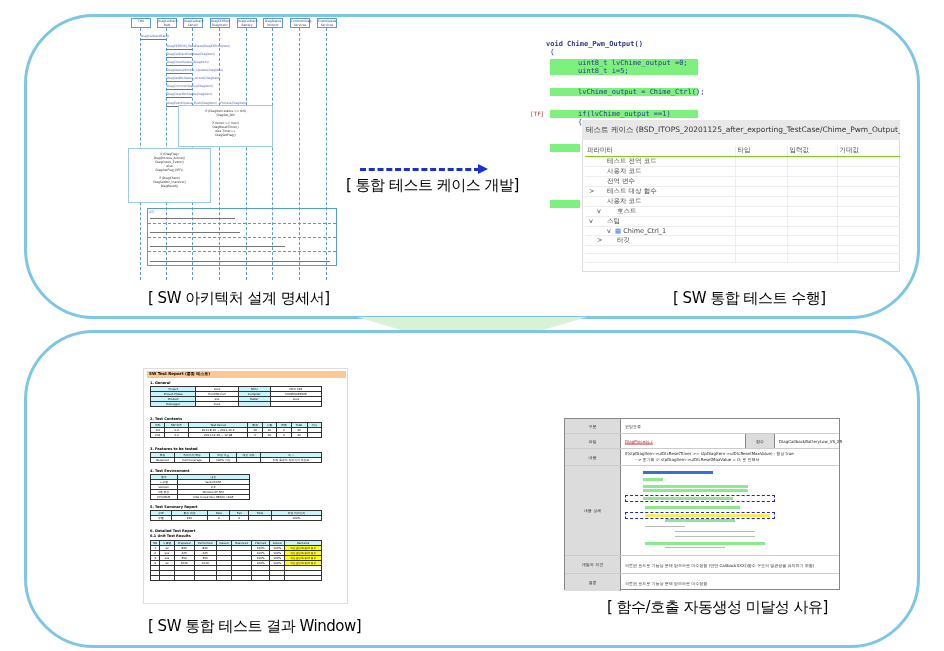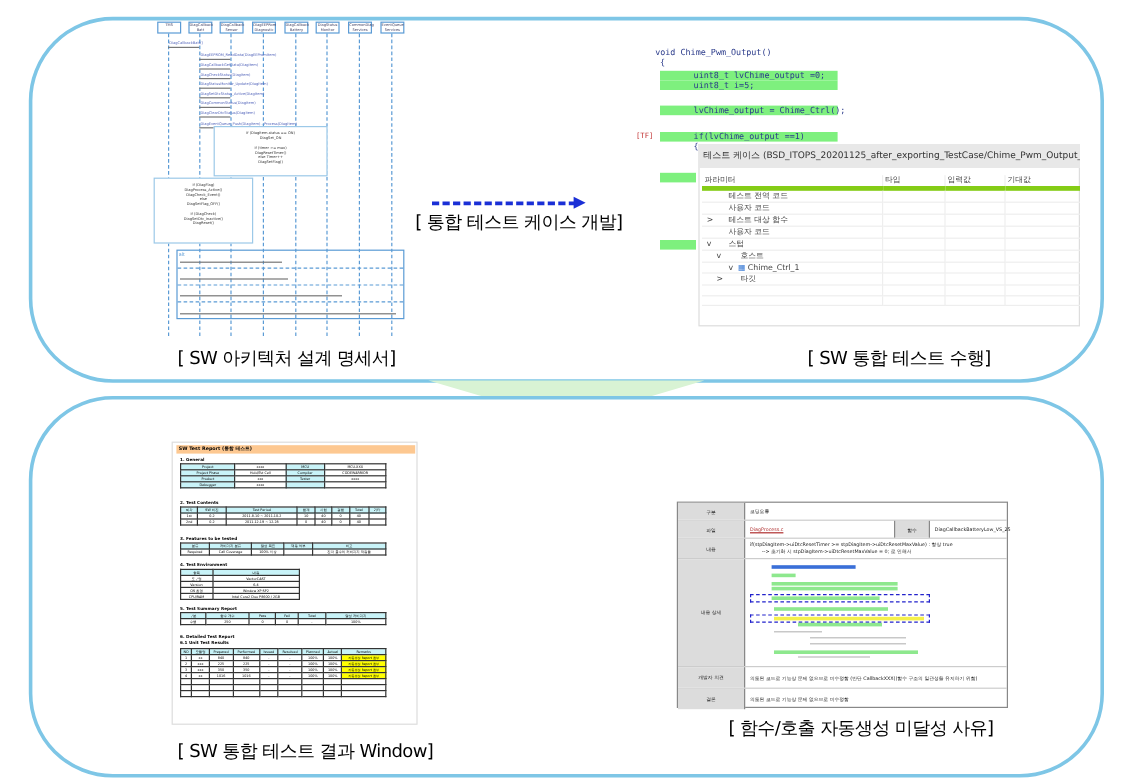--- a/index.html
+++ b/index.html
@@ -26,21 +26,21 @@
 
   
   .code { position: absolute; left: 530px; top: 34px; width: 370px; height: 238px; font-family: "DejaVu Sans Mono", monospace; font-size: 7px; color: #2a3a8a; }
   .code .ln { position: absolute; white-space: pre; }
   .code .hl { position: absolute; background: #7ef07e; height: 8px; }
   .code .tf { position: absolute; color: #c03030; font-size: 6px; }
   .tc-popup { position: absolute; left: 582px; top: 120px; width: 318px; height: 152px; background: #fff; border: 1px solid #ddd; }
   .tc-title { position: absolute; left: 582px; top: 120px; width: 318px; height: 20px; background: #e8e8e8; font-size: 7.5px; color: #333; padding: 5px 4px; white-space: nowrap; overflow: hidden; }
   .tc-table { position: absolute; left: 585px; top: 146px; width: 315px; border-collapse: collapse; font-size: 6.5px; color: #444; }
   .tc-table td, .tc-table th { height: 8.5px; border-bottom: 1px solid #eee; padding: 0 2px; font-weight: normal; text-align: left; white-space: nowrap; }
-  .tc-table th { border-bottom: 4px solid #84cc16; height: 10px; }
+  .tc-table th { border-bottom: 1px solid #84cc16; height: 10px; }
   .tc-table .c1 { width: 150px; border-right: 1px solid #eee; }
   .tc-table .c2 { width: 52px; border-right: 1px solid #eee; }
   .tc-table .c3 { width: 50px; border-right: 1px solid #eee; }
   .tc-table .val { background: #eaf6ff; }
 
   
   .report { position: absolute; left: 143px; top: 368px; width: 205px; height: 236px; background: #fff; border: 1px solid #ddd; font-size: 3.5px; color: #000; }
   .report .rtitle { position: absolute; left: 3px; top: 2px; width: 199px; height: 7px; background: #fdc891; font-size: 4px; font-weight: bold; padding-left: 2px; }
   .report .sec { position: absolute; left: 6px; font-size: 3.5px; font-weight: bold; }
   .report table { position: absolute; border-collapse: collapse; font-size: 2.8px; }
@@ -115,21 +115,21 @@
   <div class="msg" style="left:25px;top:214px;width:90px"></div>
   <div class="msg" style="left:25px;top:228px;width:135px"></div>
   <div class="msg" style="left:25px;top:243px;width:180px"></div>
 </div>
 
 <div class="dash-arrow"></div>
 <div class="dash-arrow-head"></div>
 <div class="caption" style="left:346px;top:176px">[ 통합 테스트 케이스 개발]</div>
 
 <div class="code">
-  <div class="ln" style="left:16px;top:6px;font-weight:normal">void Chime_Pwm_Output()</div>
+  <div class="ln" style="left:16px;top:6px;font-weight:bold">void Chime_Pwm_Output()</div>
   <div class="ln" style="left:20px;top:14px">{</div>
   <div class="hl" style="left:20px;top:25px;width:148px"></div>
   <div class="hl" style="left:20px;top:33px;width:148px"></div>
   <div class="ln" style="left:48px;top:25px">uint8_t lvChime_output =0;</div>
   <div class="ln" style="left:48px;top:33px">uint8_t i=5;</div>
   <div class="hl" style="left:20px;top:54px;width:148px"></div>
   <div class="ln" style="left:48px;top:54px">lvChime_output = Chime_Ctrl();</div>
   <div class="tf" style="left:0;top:76px">[TF]</div>
   <div class="hl" style="left:20px;top:76px;width:148px"></div>
   <div class="ln" style="left:48px;top:76px">if(lvChime_output ==1)</div>
@@ -155,39 +155,45 @@
         <td class="c3"></td>
         <td></td>
       </tr>
     <tr>
         <td class="c1" style="padding-left:22px">사용자 코드</td>
         <td class="c2"></td>
         <td class="c3"></td>
         <td></td>
       </tr>
     <tr>
+        <td class="c1" style="padding-left:22px">전역 변수</td>
+        <td class="c2"></td>
+        <td class="c3"></td>
+        <td></td>
+      </tr>
+    <tr>
         <td class="c1" style="padding-left:4px"><span style="display:inline-block;width:18px">&gt;</span><span>테스트 대상 함수</span></td>
         <td class="c2"></td>
         <td class="c3"></td>
         <td></td>
       </tr>
     <tr>
         <td class="c1" style="padding-left:22px">사용자 코드</td>
         <td class="c2"></td>
         <td class="c3"></td>
         <td></td>
       </tr>
     <tr>
+        <td class="c1" style="padding-left:12px"><span style="display:inline-block;width:20px">v</span><span>호스트</span></td>
+        <td class="c2"></td>
+        <td class="c3"></td>
+        <td></td>
+      </tr>
+    <tr>
         <td class="c1" style="padding-left:4px"><span style="display:inline-block;width:18px">v</span><span>스텁</span></td>
-        <td class="c2"></td>
-        <td class="c3"></td>
-        <td></td>
-      </tr>
-    <tr>
-        <td class="c1" style="padding-left:12px"><span style="display:inline-block;width:20px">v</span><span>호스트</span></td>
         <td class="c2"></td>
         <td class="c3"></td>
         <td></td>
       </tr>
     <tr>
         <td class="c1" style="padding-left:22px"><span style="display:inline-block;width:8px">v</span><span style="color:#3a7bd5">▦ </span><span>Chime_Ctrl_1</span></td>
         <td class="c2"></td>
         <td class="c3"></td>
         <td></td>
       </tr>

